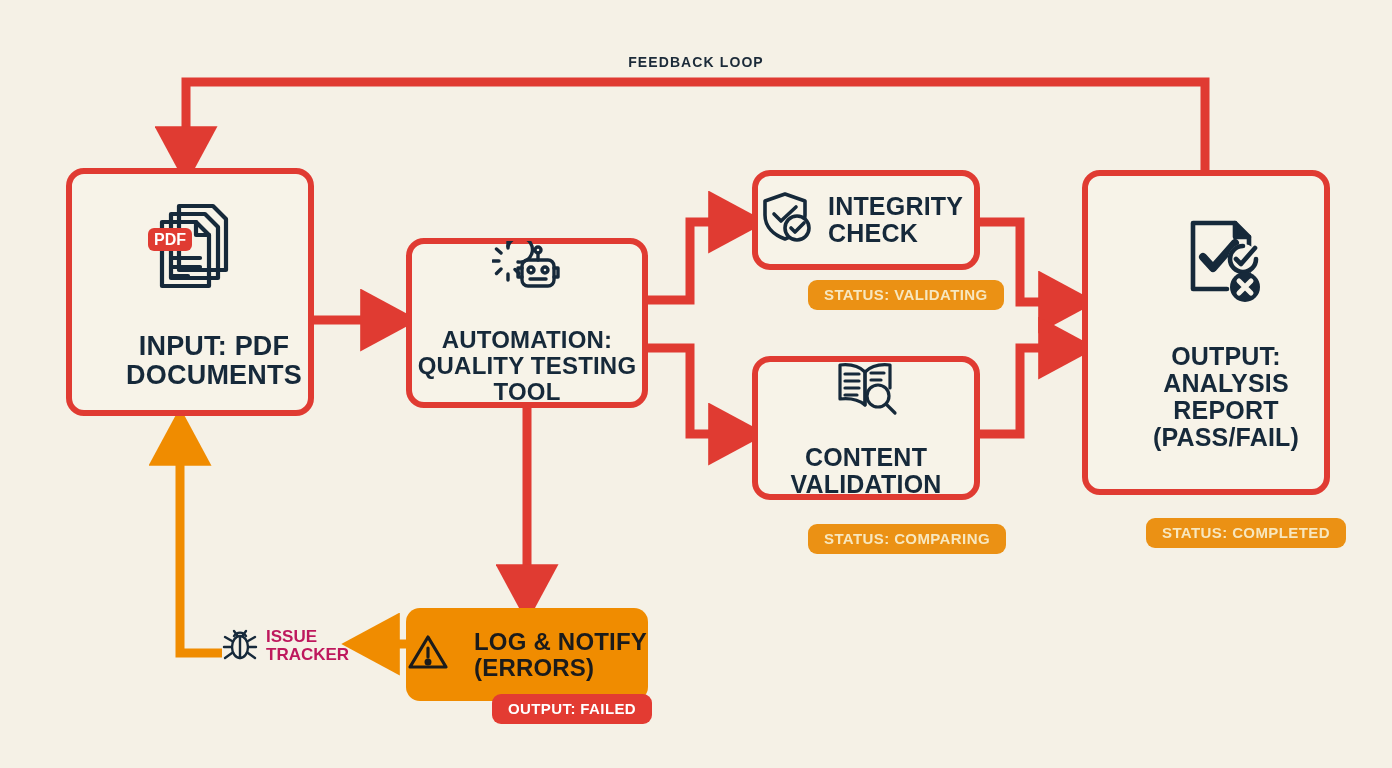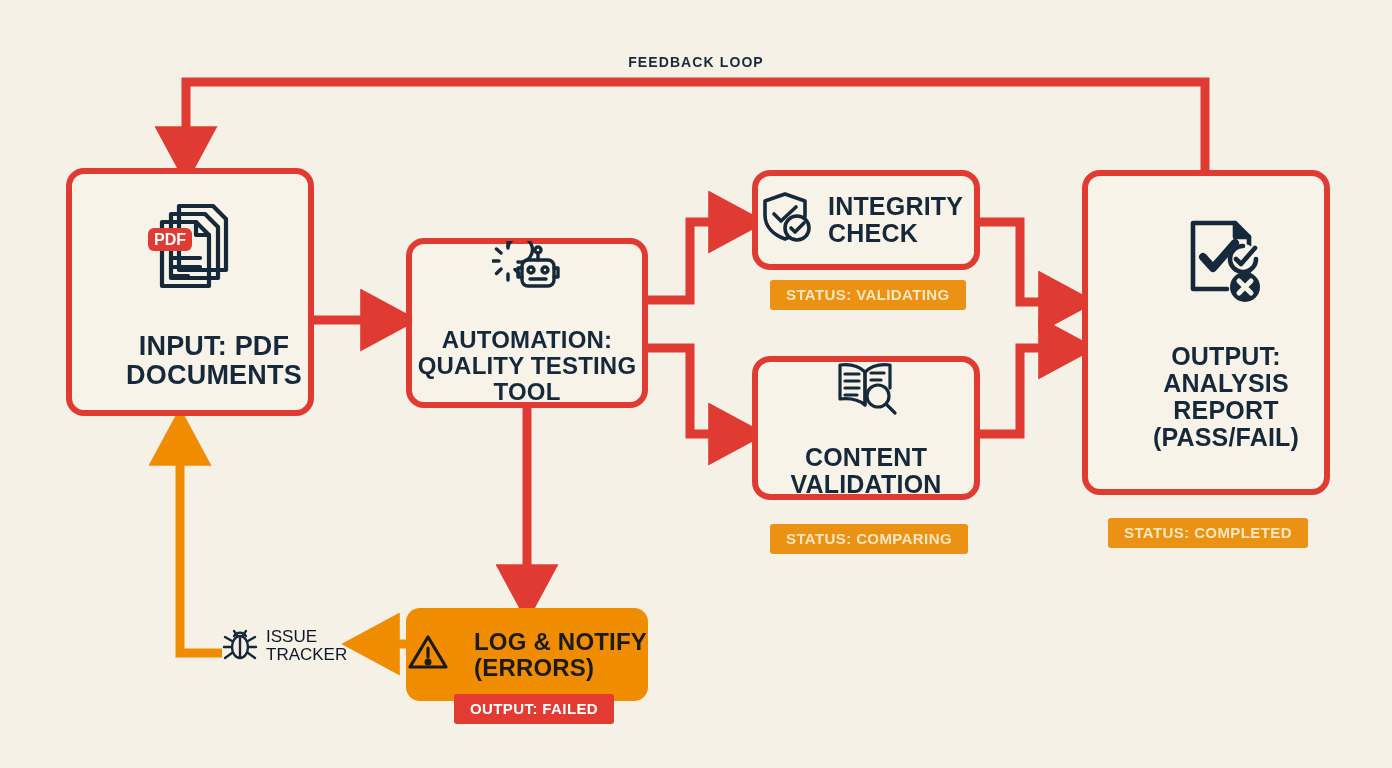--- a/index.html
+++ b/index.html
@@ -65,46 +65,47 @@
 
   
   .badge{
     position:absolute;
     box-sizing:border-box;
     background:#eb9114;
     color:#f7e7bf;
     font-size:15px;
     font-weight:bold;
     letter-spacing:.4px;
-    border-radius:3px;
+    border-radius:9px;
     padding:6px 16px 7px;
     white-space:nowrap;
     z-index:5;
     text-align:left;
+    margin-left:38px;
   }
   .badge.fail{background:#e33b32;color:#ffffff;}
 
   #badge-automation{left:430px;top:416px;}
   #badge-integrity{left:770px;top:280px;}
   #badge-content{left:770px;top:524px;}
   #badge-output{left:1108px;top:518px;}
   #badge-log{left:454px;top:694px;}
 
   
   #feedback-label{
     position:absolute;left:0;top:54px;width:1392px;text-align:center;
     font-size:14px;font-weight:bold;letter-spacing:1.1px;color:#1b2a38;
     z-index:4;
   }
   #issue-tracker{
     position:absolute;left:222px;top:620px;width:130px;height:52px;
     display:flex;align-items:center;gap:8px;z-index:4;
   }
   #issue-tracker .label{
-    font-size:17px;font-weight:normal;line-height:1.05;color:#0f172a;
+    font-size:17px;font-weight:bold;line-height:1.05;color:#be185d;
     text-transform:uppercase;
   }
 </style>
 </head>
 <body>
 
 <div id="stage">
 
   <svg id="wires" viewBox="0 0 1392 768">
     <defs>

